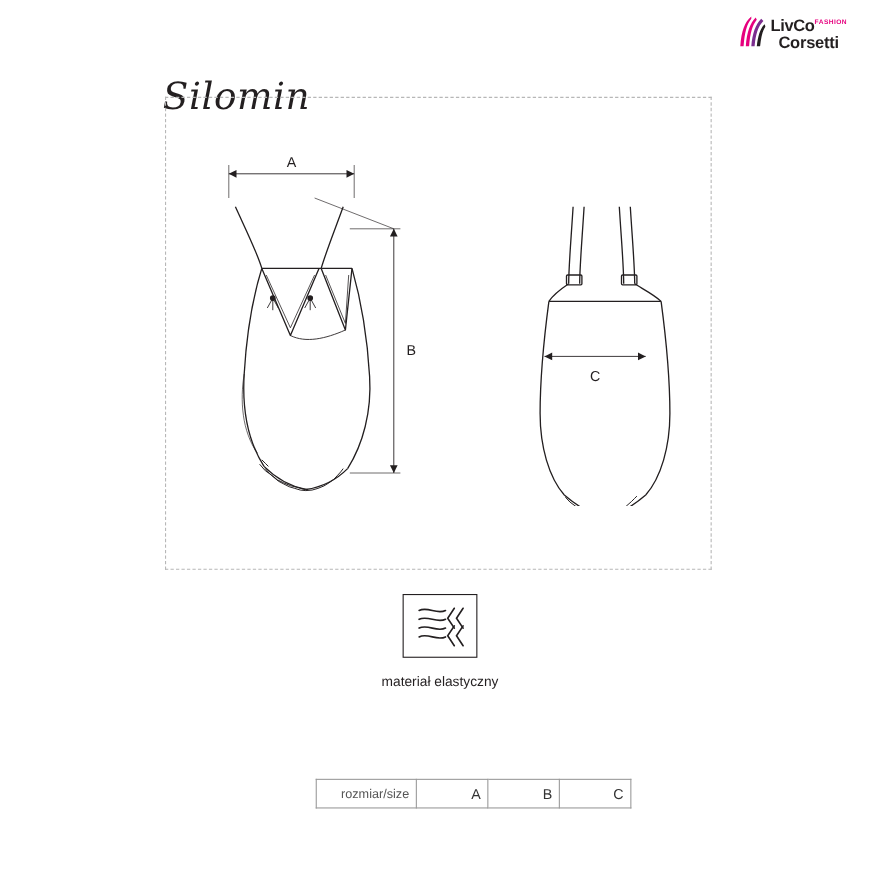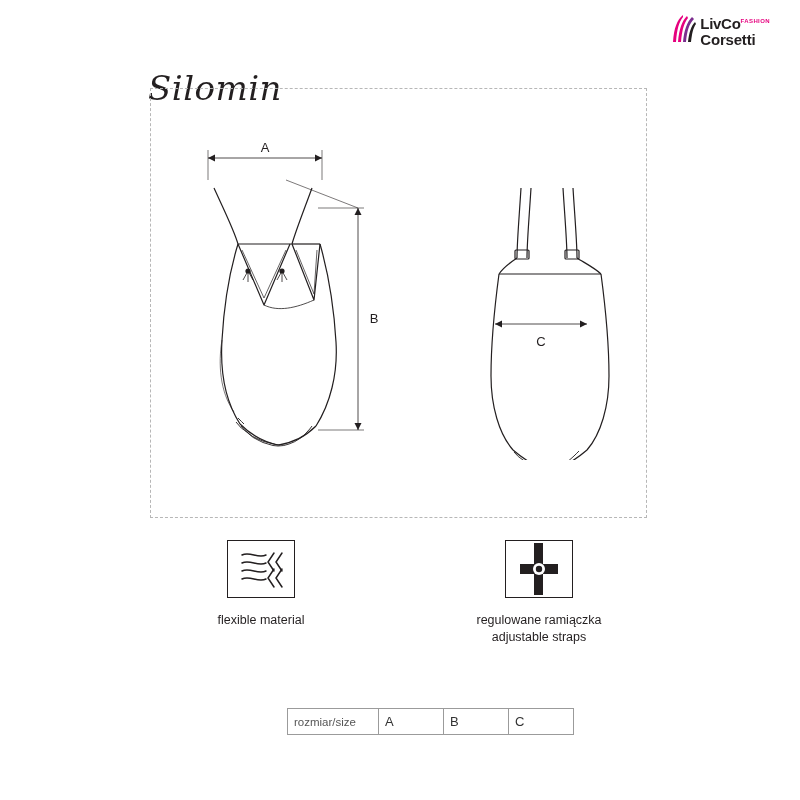--- a/index.html
+++ b/index.html
@@ -51,20 +51,21 @@
     letter-spacing: 0.4px;
     color: #e6007e;
     vertical-align: super;
   }
   .brand-line2 {
     font-size: 15px;
     font-weight: bold;
     letter-spacing: -0.2px;
     color: #231f20;
     margin-top: 1px;
+    text-align: center;
   }
 
   
   .product-title {
     position: absolute;
     left: 148px;
     top: 44px;
     font-family: "DejaVu Serif", serif;
     font-style: italic;
     font-size: 34px;
@@ -129,21 +130,21 @@
   .size-table {
     position: absolute;
     left: 287px;
     top: 708px;
     border-collapse: collapse;
     font-size: 13.5px;
     color: #231f20;
   }
   .size-table td {
     border: 1px solid #9b9b9b;
-    text-align: left;
+    text-align: right;
     vertical-align: middle;
   }
   .size-table .row-head td {
     height: 25px;
     padding: 0 6px;
     font-size: 11.5px;
     color: #555;
   }
   .size-table .row-head td.dim {
     font-size: 13px;
@@ -307,38 +308,24 @@
             <path d="M14 30 C22 26, 30 34, 38 30"></path>
             <path d="M14 38 C22 34, 30 42, 38 38"></path>
             <path d="M46 12 L40 21 L46 30"></path>
             <path d="M54 12 L48 21 L54 30"></path>
             <path d="M46 28 L40 37 L46 46"></path>
             <path d="M54 28 L48 37 L54 46"></path>
           </g>
         </svg>
       </div>
       <div class="feature-label">
-        <div>flexible material</div>
+        <div>materiał elastyczny</div>
       </div>
     </div>
 
-    <div class="feature">
-      <div class="feature-box">
-        <svg width="66" height="56" viewBox="0 0 66 56">
-          <rect x="28" y="2" width="9" height="52" fill="#231f20"></rect>
-          <rect x="14" y="23" width="38" height="10" fill="#231f20"></rect>
-          <circle cx="33" cy="28" r="6" fill="#ffffff"></circle>
-          <circle cx="33" cy="28" r="3.2" fill="#231f20"></circle>
-        </svg>
-      </div>
-      <div class="feature-label">
-        <div>regulowane ramiączka</div>
-        <div>adjustable straps</div>
-      </div>
-    </div>
   </div>
 
   <table class="size-table">
     <tbody>
       <tr class="row-head">
         <td class="c-size">rozmiar/size</td>
         <td class="c-dim dim">A</td>
         <td class="c-dim dim">B</td>
         <td class="c-dim dim">C</td>
       </tr>

